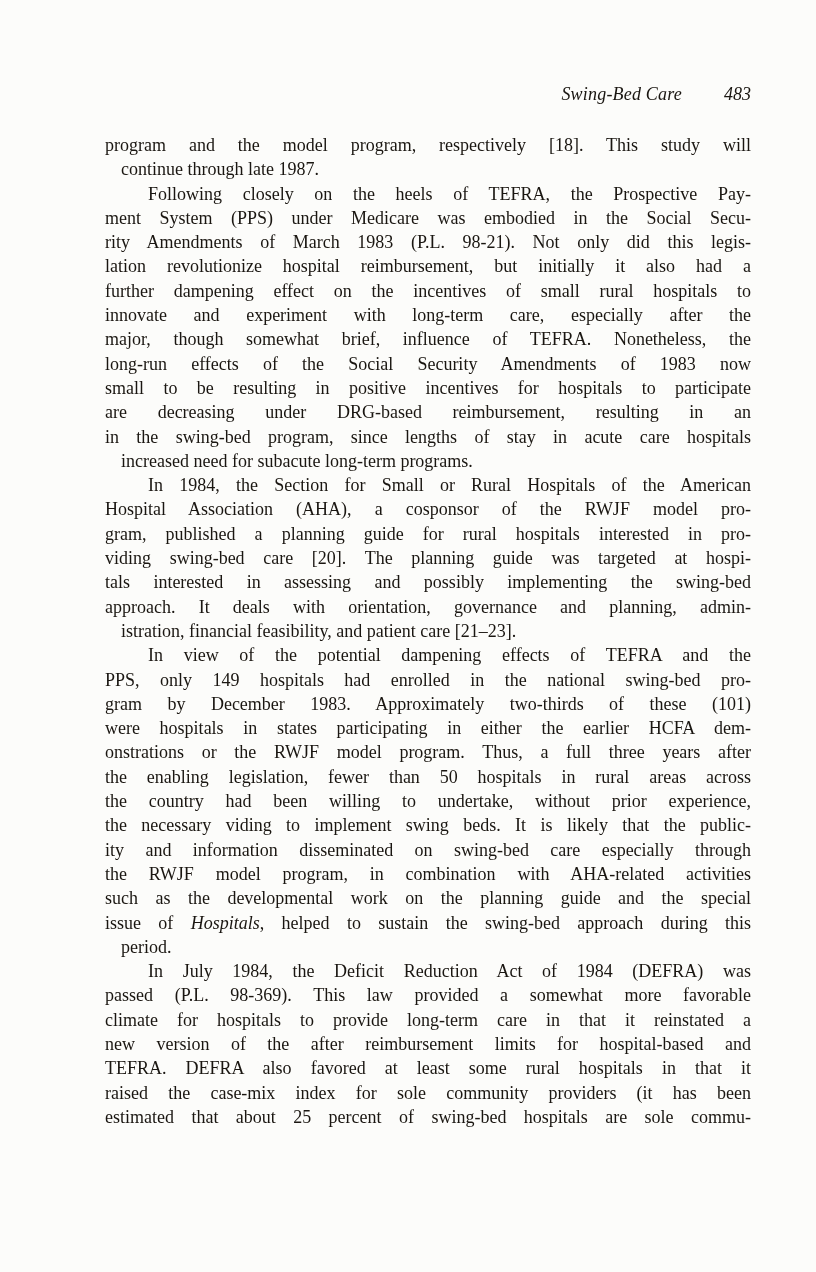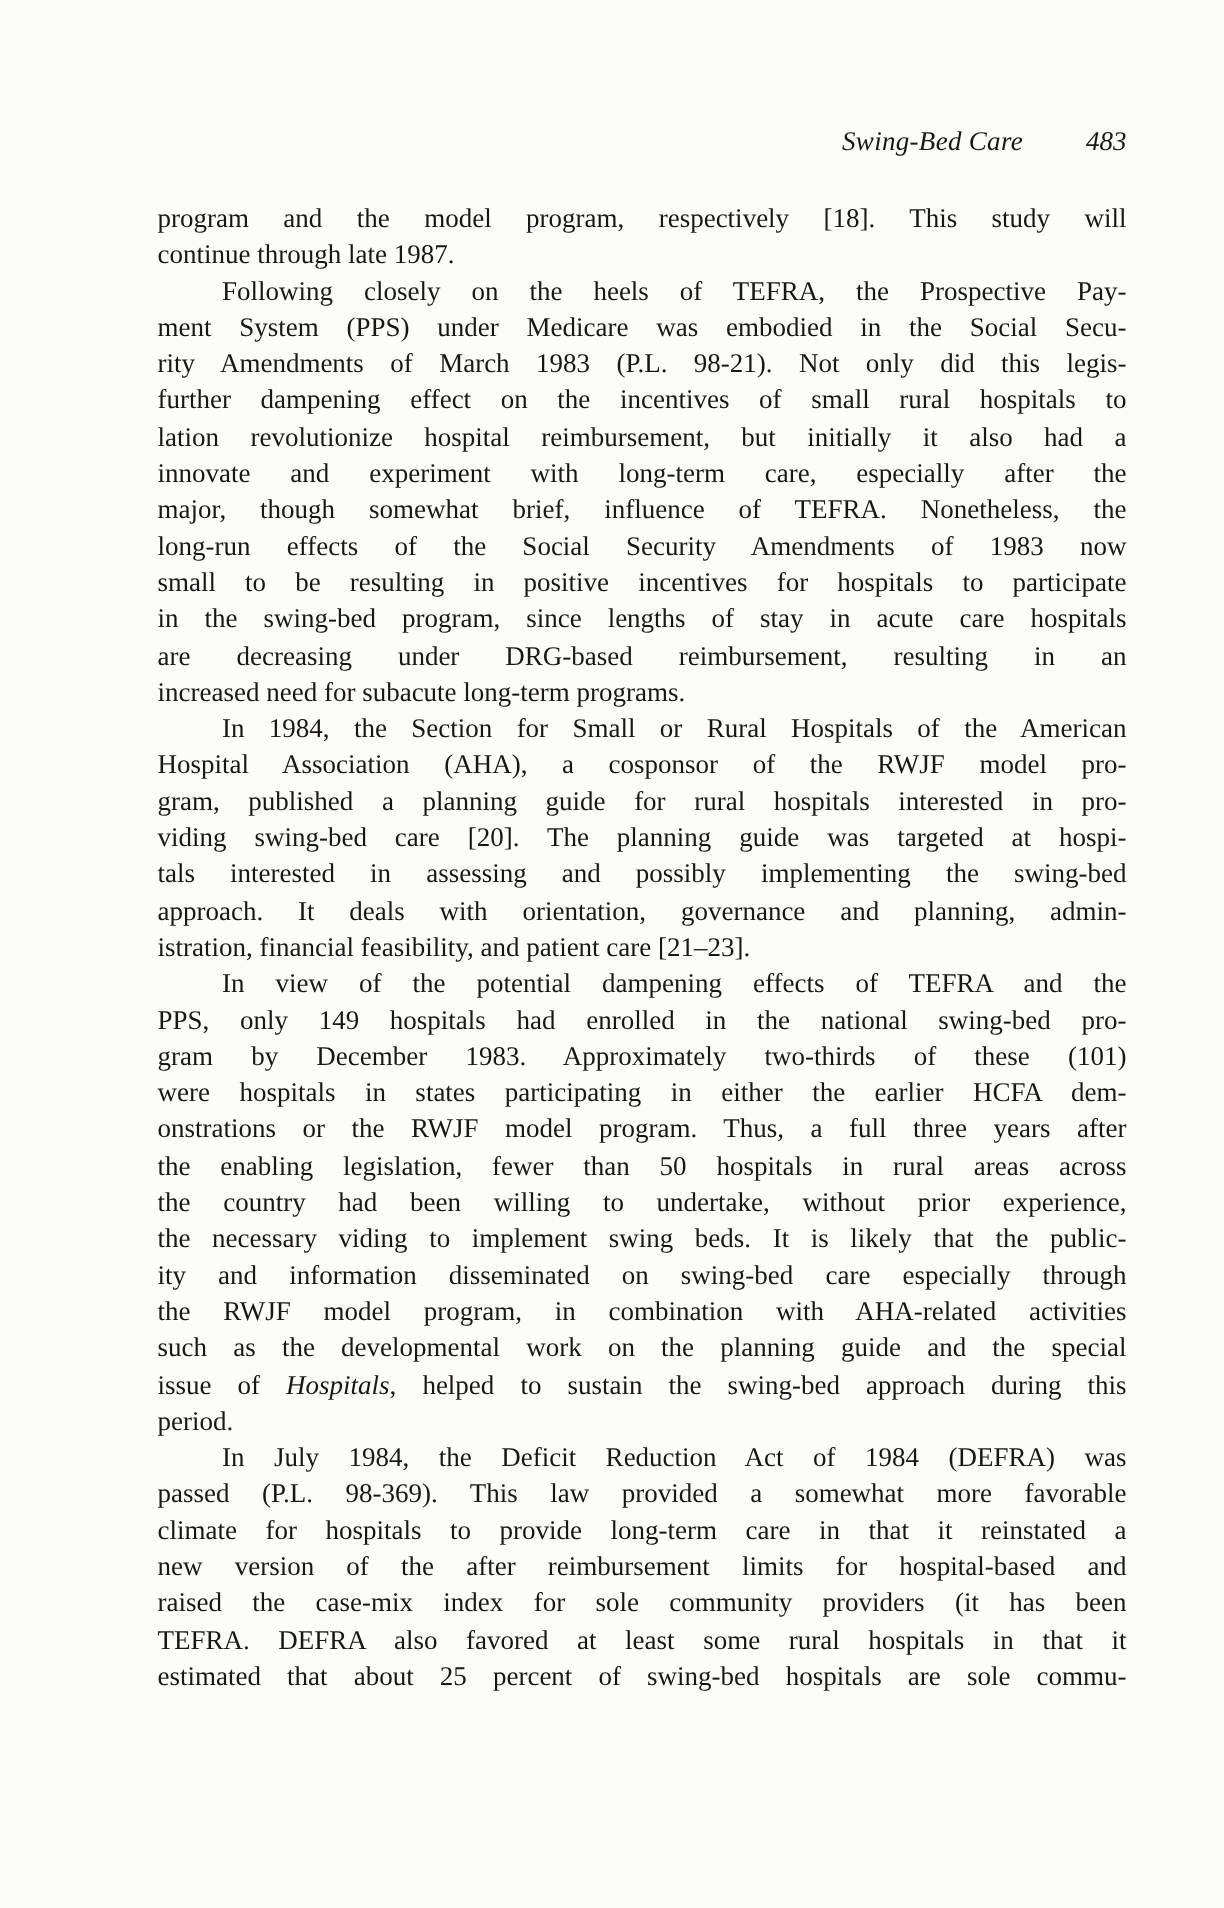--- a/index.html
+++ b/index.html
@@ -43,48 +43,49 @@
   }
   .line {
     text-align: justify;
     text-align-last: justify;
     height: 24.3px;
     overflow: visible;
   }
   .line.indent { text-indent: 43px; }
   .line.para-end {
     text-align-last: left;
+    margin-left: 16px;
   }
   .italic { font-style: italic; }
 </style>
 </head>
 <body>
 
 <div class="page">
 
   <div class="running-header">
     <span class="head-title">Swing-Bed Care</span>
     <span class="head-page-number">483</span>
   </div>
 
   <div class="body-text">
 
   <div class="line"><span>program and the model program, respectively [18]. This study will</span></div>
       <div class="line para-end"><span>continue through late 1987.</span></div>
       <div class="line indent"><span>Following closely on the heels of TEFRA, the Prospective Pay-</span></div>
       <div class="line"><span>ment System (PPS) under Medicare was embodied in the Social Secu-</span></div>
       <div class="line"><span>rity Amendments of March 1983 (P.L. 98-21). Not only did this legis-</span></div>
+      <div class="line"><span>lation revolutionize hospital reimbursement, but initially it also had a</span></div>
       <div class="line"><span>further dampening effect on the incentives of small rural hospitals to</span></div>
-      <div class="line"><span>lation revolutionize hospital reimbursement, but initially it also had a</span></div>
       <div class="line"><span>innovate and experiment with long-term care, especially after the</span></div>
       <div class="line"><span>major, though somewhat brief, influence of TEFRA. Nonetheless, the</span></div>
       <div class="line"><span>long-run effects of the Social Security Amendments of 1983 now</span></div>
       <div class="line"><span>small to be resulting in positive incentives for hospitals to participate</span></div>
+      <div class="line"><span>are decreasing under DRG-based reimbursement, resulting in an</span></div>
       <div class="line"><span>in the swing-bed program, since lengths of stay in acute care hospitals</span></div>
-      <div class="line"><span>are decreasing under DRG-based reimbursement, resulting in an</span></div>
       <div class="line para-end"><span>increased need for subacute long-term programs.</span></div>
       <div class="line indent"><span>In 1984, the Section for Small or Rural Hospitals of the American</span></div>
       <div class="line"><span>Hospital Association (AHA), a cosponsor of the RWJF model pro-</span></div>
       <div class="line"><span>gram, published a planning guide for rural hospitals interested in pro-</span></div>
       <div class="line"><span>viding swing-bed care [20]. The planning guide was targeted at hospi-</span></div>
       <div class="line"><span>tals interested in assessing and possibly implementing the swing-bed</span></div>
       <div class="line"><span>approach. It deals with orientation, governance and planning, admin-</span></div>
       <div class="line para-end"><span>istration, financial feasibility, and patient care [21–23].</span></div>
       <div class="line indent"><span>In view of the potential dampening effects of TEFRA and the</span></div>
       <div class="line"><span>PPS, only 149 hospitals had enrolled in the national swing-bed pro-</span></div>
@@ -96,18 +97,18 @@
       <div class="line"><span>the necessary viding to implement swing beds. It is likely that the public-</span></div>
       <div class="line"><span>ity and information disseminated on swing-bed care especially through</span></div>
       <div class="line"><span>the RWJF model program, in combination with AHA-related activities</span></div>
       <div class="line"><span>such as the developmental work on the planning guide and the special</span></div>
       <div class="line"><span>issue of </span><span class="italic">Hospitals</span><span>, helped to sustain the swing-bed approach during this</span></div>
       <div class="line para-end"><span>period.</span></div>
       <div class="line indent"><span>In July 1984, the Deficit Reduction Act of 1984 (DEFRA) was</span></div>
       <div class="line"><span>passed (P.L. 98-369). This law provided a somewhat more favorable</span></div>
       <div class="line"><span>climate for hospitals to provide long-term care in that it reinstated a</span></div>
       <div class="line"><span>new version of the after reimbursement limits for hospital-based and</span></div>
+      <div class="line"><span>TEFRA. DEFRA also favored at least some rural hospitals in that it</span></div>
       <div class="line"><span>raised the case-mix index for sole community providers (it has been</span></div>
-      <div class="line"><span>TEFRA. DEFRA also favored at least some rural hospitals in that it</span></div>
       <div class="line"><span>estimated that about 25 percent of swing-bed hospitals are sole commu-</span></div>
     </div>
 
 </div>
 
 </body></html>

